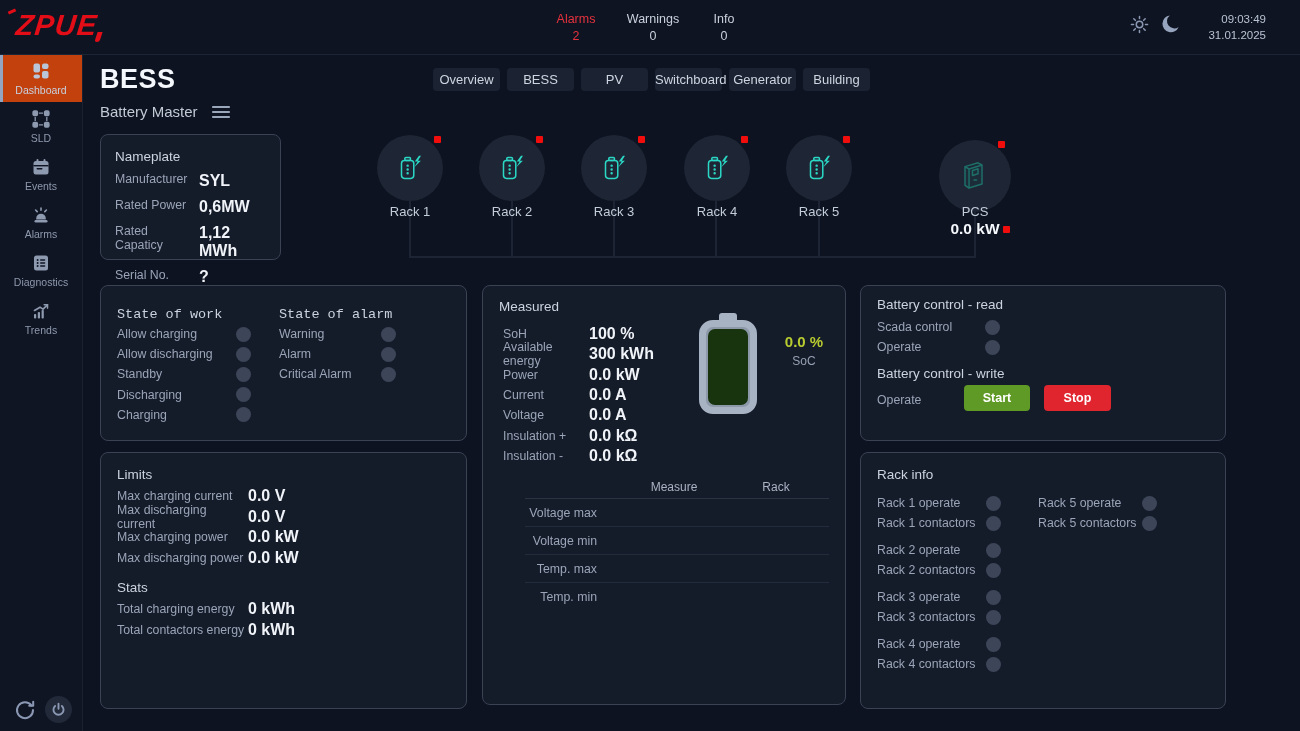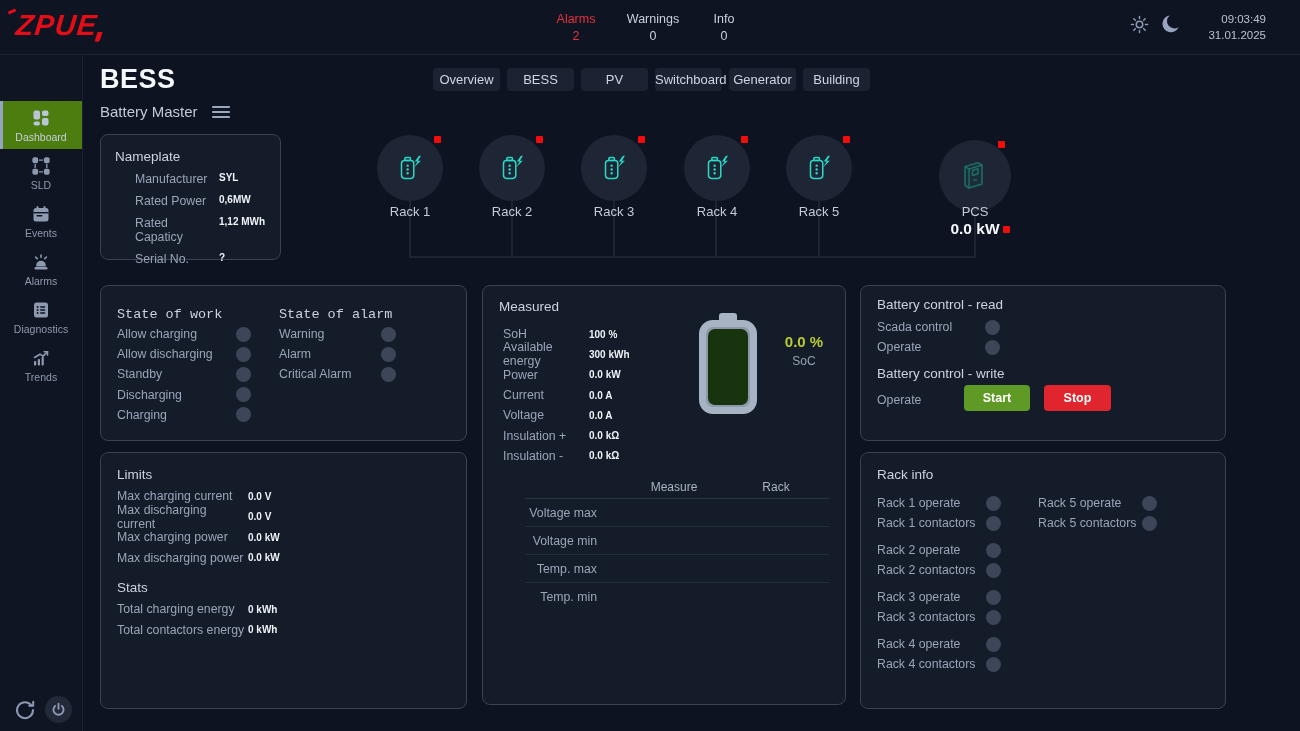--- a/index.html
+++ b/index.html
@@ -21,40 +21,40 @@
   .stat.alarm{color:#e5323e;}
   .tb-icons{position:absolute;right:118px;top:14px;display:flex;gap:12px;align-items:center;}
   .clock{position:absolute;right:34px;top:11px;text-align:right;font-size:11.5px;color:#b9c3d3;line-height:16px;}
 
   
   .sidebar{position:absolute;left:0;top:54px;width:82px;height:677px;background:#0f1523;
            border-right:1px solid #1a2231;z-index:4;}
   .side-item{position:relative;height:48px;display:flex;flex-direction:column;align-items:center;
              justify-content:center;cursor:pointer;}
   .side-item .side-label{font-size:10.5px;color:#8e99ad;margin-top:3px;}
-  .side-item.active{background:#4d7c0f;margin-top:47px;}
+  .side-item.active{background:#c2410c;}
   .side-item.active::before{content:"";position:absolute;left:0;top:0;bottom:0;width:3px;background:#93a5c0;}
   .side-item.active .side-label{color:#c7d1e1;}
   .side-ic{width:20px;height:20px;}
   .side-bottom{position:absolute;left:0;bottom:8px;width:82px;display:flex;align-items:center;gap:9px;padding-left:14px;box-sizing:border-box;}
   .pwr-circle{width:27px;height:27px;border-radius:50%;background:#222a3a;display:flex;align-items:center;justify-content:center;}
 
   
   .page-title{position:absolute;left:100px;top:64px;font-size:27px;font-weight:bold;color:#f4f7fb;letter-spacing:.5px;}
   .subtitle-row{position:absolute;left:100px;top:103px;display:flex;align-items:center;gap:13px;}
   .subtitle{font-size:15px;color:#c2cad6;}
   .tabs{position:absolute;left:433px;top:68px;display:flex;gap:7px;}
   .tab{width:67px;height:23px;background:#1b2232;border:none;border-radius:4px;color:#ced5e1;
        font-size:13px;font-family:"Liberation Sans",sans-serif;cursor:pointer;padding:0;}
 
   
   .card{position:absolute;background:#141b29;border:1px solid #3a4254;border-radius:8px;box-sizing:border-box;}
   .card-title{font-size:13.5px;color:#ccd3df;}
   .lbl{font-size:12.3px;color:#9aa5b8;}
-  .val{font-size:10px;font-weight:bold;color:#f0f3f8;}
+  .val{font-size:16px;font-weight:bold;color:#f0f3f8;}
   .dot{width:15px;height:15px;border-radius:50%;background:#3d4659;flex:none;}
 
   
   .nameplate{left:100px;top:134px;width:181px;height:126px;padding:14px 14px;}
   .np-row{display:flex;margin-top:8px;}
   .np-row .lbl{width:84px;flex:none;}
 
   
   .connector{position:absolute;background:#1d2535;z-index:0;}
   .rack-circle{position:absolute;width:66px;height:66px;border-radius:50%;background:#1e2534;
@@ -265,21 +265,21 @@
     <button class="tab">Overview</button>
     <button class="tab">BESS</button>
     <button class="tab">PV</button>
     <button class="tab">Switchboard</button>
     <button class="tab">Generator</button>
     <button class="tab">Building</button>
   </div>
 
   <div class="card nameplate">
     <div class="card-title">Nameplate</div>
-    <div style="margin-top:6px;margin-left:20px;">
+    <div style="margin-top:6px;">
       <div class="np-row">
           <span class="lbl">Manufacturer</span>
           <span class="val">SYL</span>
         </div>
       <div class="np-row">
           <span class="lbl">Rated Power</span>
           <span class="val">0,6MW</span>
         </div>
       <div class="np-row">
           <span class="lbl">Rated Capaticy</span>

